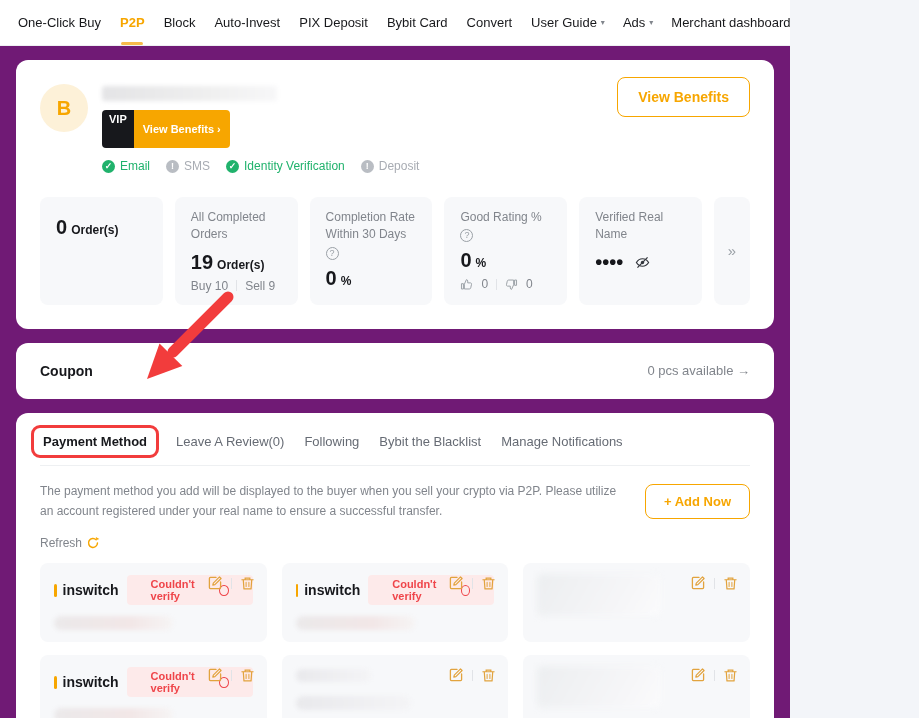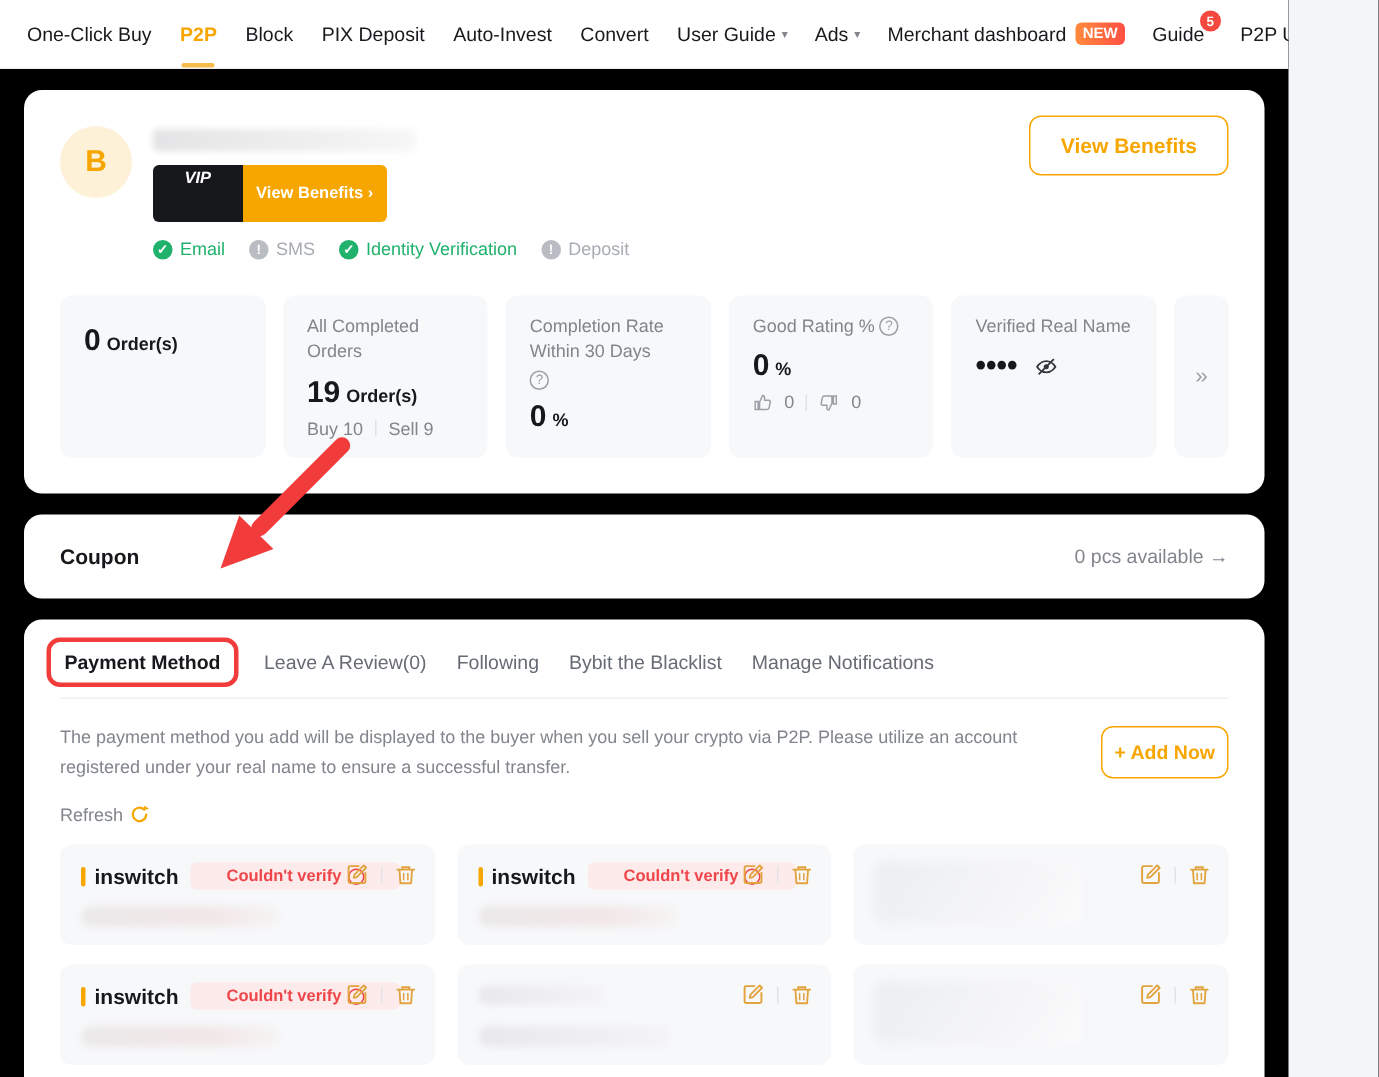--- a/index.html
+++ b/index.html
@@ -1,17 +1,17 @@
 <!DOCTYPE html>
 <html><head>
 <meta charset="utf-8">
 <style>
   * { margin:0; padding:0; box-sizing:border-box; }
   body { font-family:"Liberation Sans", sans-serif; background:#f3f5f9; }
-  .page { position:relative; width:859px; height:718px; background:#000000; overflow:hidden; }
+  .page { position:relative; width:790px; height:718px; background:#701a75; overflow:hidden; }
 
   
   .topnav { display:flex; align-items:center; height:46px; background:#fff;
             border-bottom:1px solid #eef0f2; padding:0 18px; font-size:13px; color:#18191c; }
   .nav-left { display:flex; align-items:center; height:100%; }
   .nav-item { display:flex; align-items:center; height:100%; margin-right:19px;
               cursor:pointer; position:relative; white-space:nowrap; }
   .nav-item.active { color:#f7a600; font-weight:700; }
   .nav-item.active::after { content:""; position:absolute; left:50%; transform:translateX(-50%);
               bottom:0; width:22px; height:3px; background:#f7bb4b; border-radius:2px; }
@@ -33,21 +33,21 @@
   .profile-card { padding:24px; position:relative; }
   .profile-top { display:flex; }
   .avatar { width:48px; height:48px; border-radius:50%; background:#fdf1d8; color:#f7a600;
             font-size:20px; font-weight:700; display:flex; align-items:center; justify-content:center; }
   .profile-info { margin-left:14px; padding-top:2px; }
   .blur-bar { background:linear-gradient(90deg,#e4e4e6,#efefef 60%,#f7f7f8); filter:blur(2px);
               border-radius:3px; }
   .name-blur { width:175px; height:15px; }
   .vip-pill { display:inline-flex; margin-top:9px; border-radius:4px; overflow:hidden;
               font-size:11px; font-weight:700; cursor:pointer; }
-  .vip-pill .vip-seg { background:#17181c; color:#fff; font-style:italic; padding:3px 21px;text-align:center; }
+  .vip-pill .vip-seg { background:#17181c; color:#fff; padding:3px 7px;text-align:center; }
   .vip-pill .benefits-seg { background:#f7a600; color:#fff; padding:13px 9px; }
   .verify-row { display:flex; gap:16px; margin-top:11px; font-size:12px; align-items:center; }
   .verify-item { display:flex; align-items:center; gap:5px; }
   .verify-item.ok { color:#20b26c; }
   .verify-item.off { color:#a8acb3; }
   .vicon { width:13px; height:13px; border-radius:50%; display:inline-flex; align-items:center;
            justify-content:center; color:#fff; font-size:9px; font-weight:700; }
   .ok .vicon { background:#20b26c; }
   .off .vicon { background:#b9bdc3; }
   .btn-outline { background:#fff; border:1px solid #f7a600; color:#f7a600; font-weight:700;
@@ -77,21 +77,21 @@
 
   
   .main-card { margin-bottom:16px; padding:18px 24px 22px; position:relative; }
   .tabs-row { display:flex; align-items:center; gap:20px; border-bottom:1px solid #eef0f2;
               padding-bottom:13px; font-size:13px; color:#666b74; }
   .tab { cursor:pointer; white-space:nowrap; }
   .tab.active { color:#17181c; font-weight:700; }
   .tab.annotated { border:3px solid #f23c3c; border-radius:9px; padding:6px 9px; margin:-6px -3px -6px -9px; }
   .desc-row { display:flex; align-items:flex-start; gap:28px; margin-top:16px; }
   .desc-text { flex:1; font-size:12px; color:#81858c; line-height:1.65; }
-  .add-btn { font-size:13px; padding:9px 8px; white-space:nowrap; margin-top:2px; }
+  .add-btn { font-size:13px; padding:9px 18px; white-space:nowrap; margin-top:2px; }
   .refresh-row { margin-top:15px; font-size:12px; color:#81858c; display:flex; align-items:flex-end;
                  gap:4px; cursor:pointer; width:fit-content; }
   .pm-grid { margin-top:13px; display:grid; grid-template-columns:repeat(3,1fr); gap:13px 15px; }
   .pm-card { background:#f7f8fa; border-radius:8px; padding:12px 14px; min-height:62px; position:relative; }
   .pm-head { display:flex; align-items:center; }
   .pm-bar { width:3px; height:13px; background:#f7a600; border-radius:2px; margin-right:6px; }
   .pm-name { font-size:14px; font-weight:600; color:#17181c; }
   .pm-badge { margin-left:8px; background:#fdeaea; color:#ef454a; font-size:11px; font-weight:600;
               border-radius:4px; padding:3px 24px; display:inline-flex; align-items:center; gap:4px; }
   .pm-badge .qmark { border-color:#ef454a; color:#ef454a; width:11px; height:11px; font-size:8px; }
@@ -122,27 +122,30 @@
 
   <span class="nav-item active">
     <span>P2P</span>
   </span>
 
   <span class="nav-item">
     <span>Block</span>
   </span>
 
   <span class="nav-item">
+    <span>Auto-Invest</span>
+  </span>
+
+  <span class="nav-item">
     <span>PIX Deposit</span>
   </span>
 
   <span class="nav-item">
-    <span>Auto-Invest</span>
-  </span>
-
+    <span>Bybit Card</span>
+  </span>
 
   <span class="nav-item">
     <span>Convert</span>
   </span>
 </div>
     <div class="nav-right">
       <span class="nav-link">
         <span>User Guide</span>
         <span class="caret">▾</span>
       </span>

